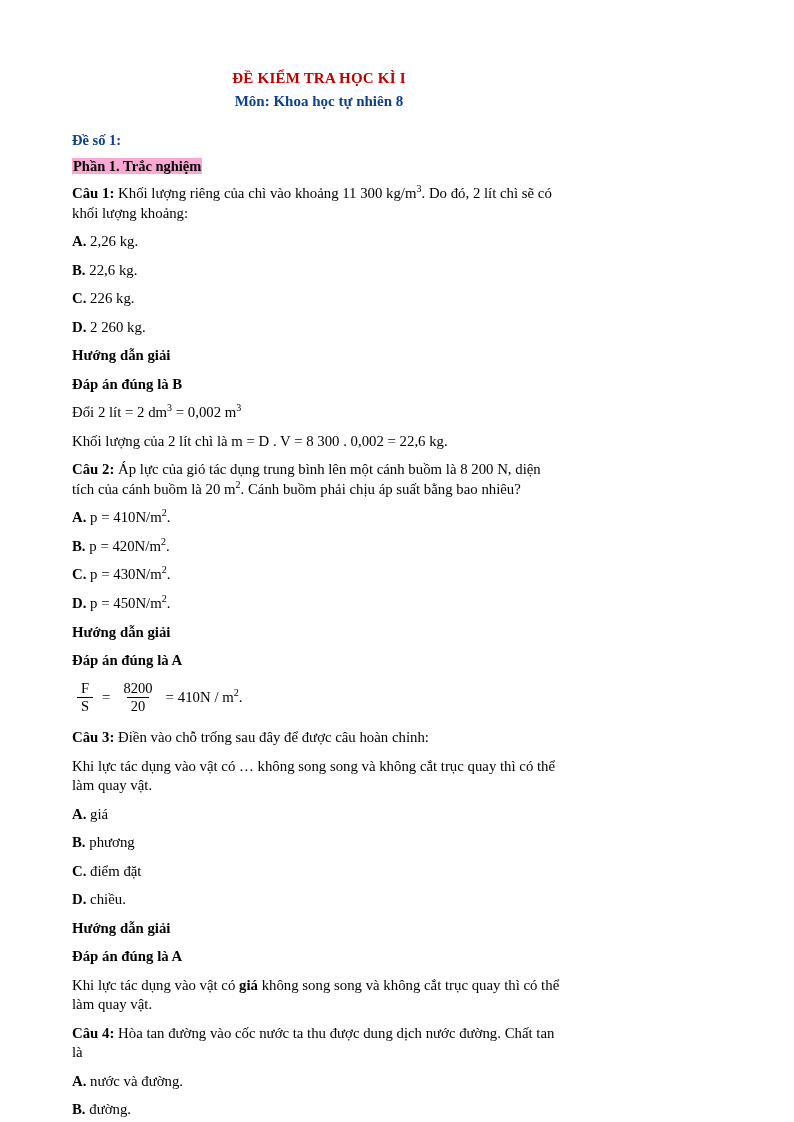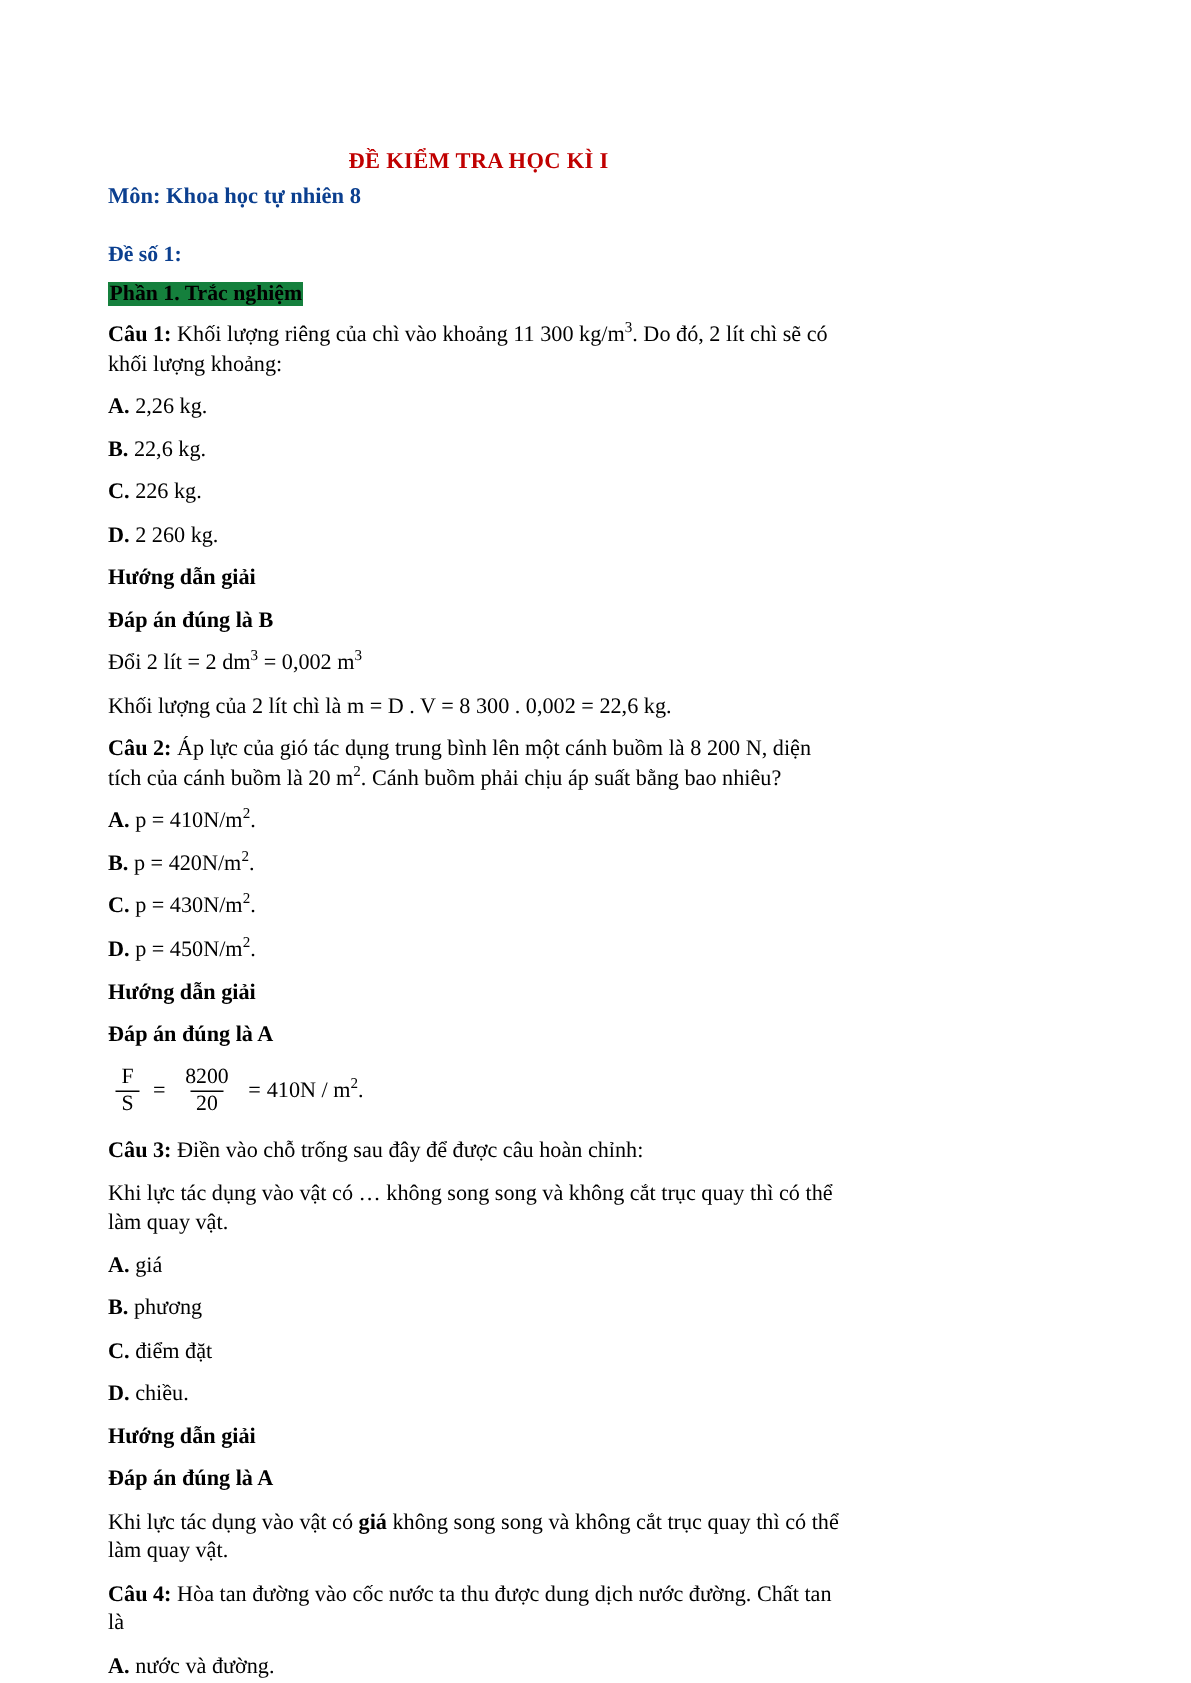--- a/index.html
+++ b/index.html
@@ -10,51 +10,51 @@
   body {
     width: 794px;
     height: 1122px;
     font-family: "Liberation Serif", serif;
     color: #000000;
   }
   .page {
     width: 638px;
     height: 1122px;
     box-sizing: border-box;
-    padding: 100px 72px 40px 72px;
+    padding: 70px 72px 40px 72px;
     position: relative;
   }
   .title {
     text-align: center;
     font-weight: bold;
     color: #c00000;
     font-size: 15px;
     letter-spacing: 0.2px;
     margin: 0 0 6px 0;
   }
   .subtitle {
-    text-align: left;
+    text-align: center;
     font-weight: bold;
     color: #0b3f8f;
     font-size: 15px;
     margin: 0 0 22px 0;
   }
   .de-so {
     color: #0b3f8f;
     font-weight: bold;
     font-size: 14.5px;
     margin: 0 0 9px 0;
   }
   .phan {
     font-weight: bold;
     font-size: 14.5px;
     margin: 0 0 9px 0;
   }
   .phan span.hl {
-    background: #15803d;
+    background: #f9a8d4;
     padding: 0 1px;
   }
   .section-red {
     color: #ff0000;
     font-weight: bold;
     font-size: 14.5px;
     margin: 0 0 9px 0;
   }
   p.line {
     margin: 0 0 9px 0;

